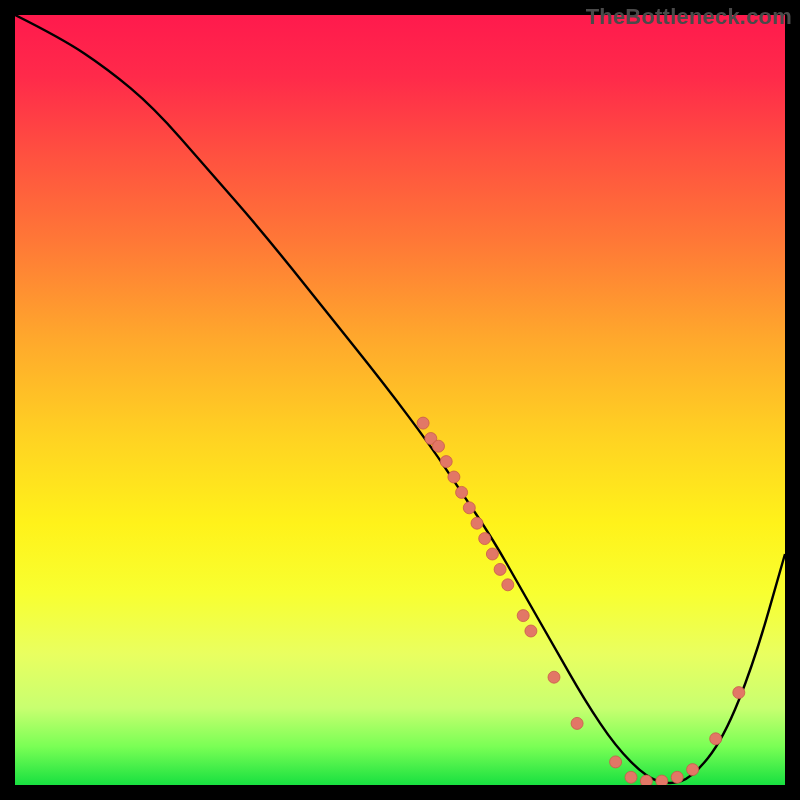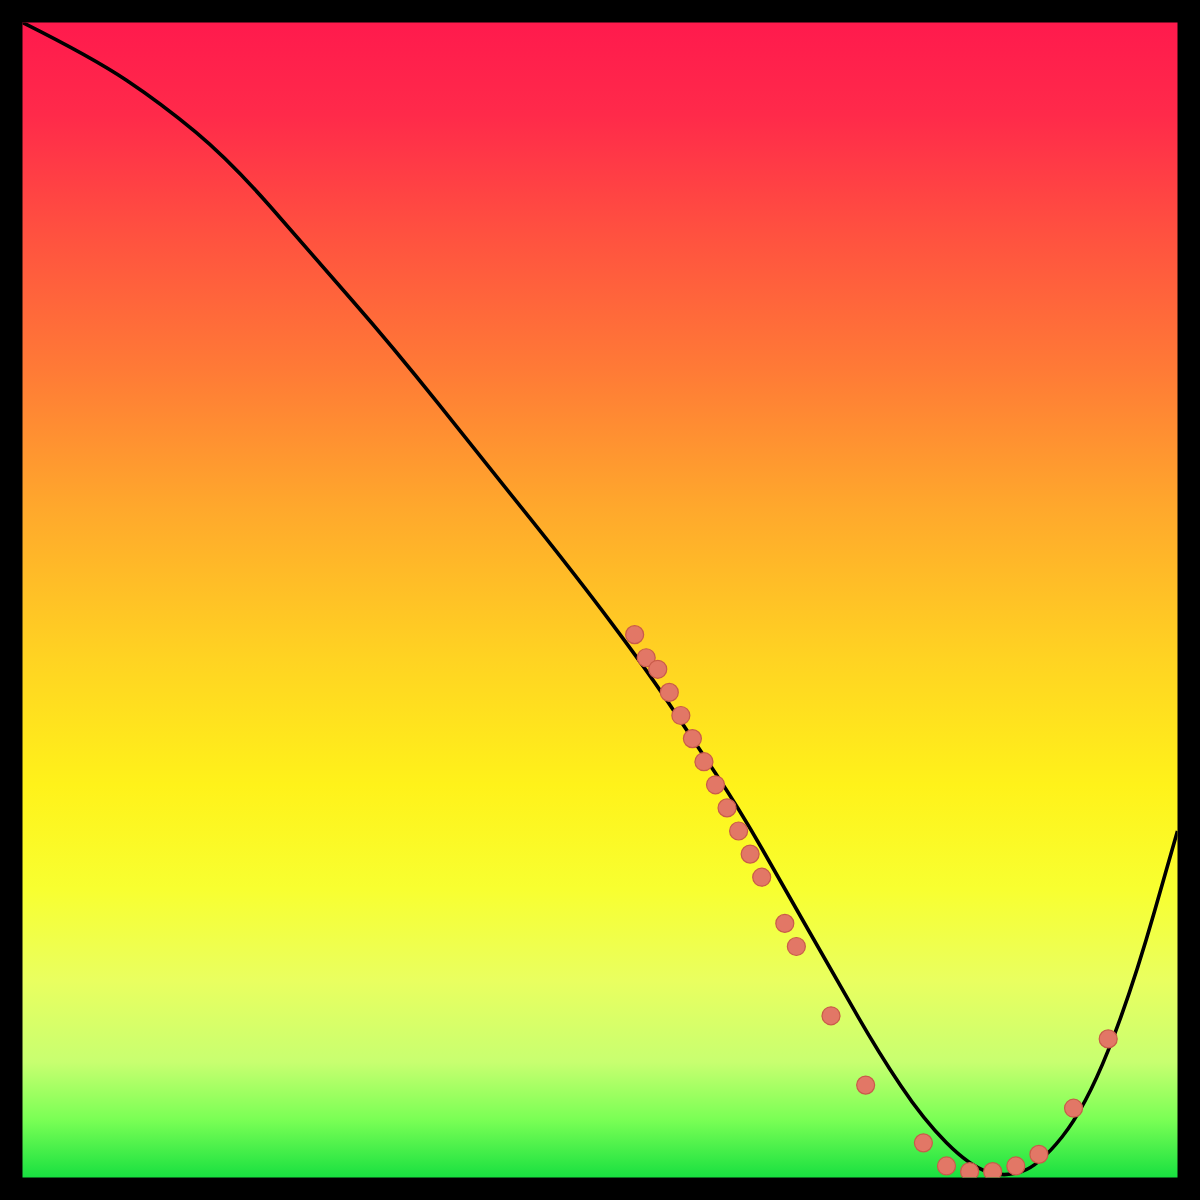--- a/index.html
+++ b/index.html
@@ -85,13 +85,14 @@
           <circle cx="616.0" cy="762.3" r="6" fill="#e27766" stroke="#c95b4a" stroke-width="0.8"></circle>
           <circle cx="631.4" cy="766.1" r="6" fill="#e27766" stroke="#c95b4a" stroke-width="0.8"></circle>
           <circle cx="646.8" cy="766.1" r="6" fill="#e27766" stroke="#c95b4a" stroke-width="0.8"></circle>
           <circle cx="662.2" cy="762.3" r="6" fill="#e27766" stroke="#c95b4a" stroke-width="0.8"></circle>
           <circle cx="677.6" cy="754.6" r="6" fill="#e27766" stroke="#c95b4a" stroke-width="0.8"></circle>
           <circle cx="700.7" cy="723.8" r="6" fill="#e27766" stroke="#c95b4a" stroke-width="0.8"></circle>
           <circle cx="723.8" cy="677.6" r="6" fill="#e27766" stroke="#c95b4a" stroke-width="0.8"></circle>
         </g>
     </svg>
   </div>
+  <div class="watermark">TheBottleneck.com</div>
 </div>
 
 </body></html>

